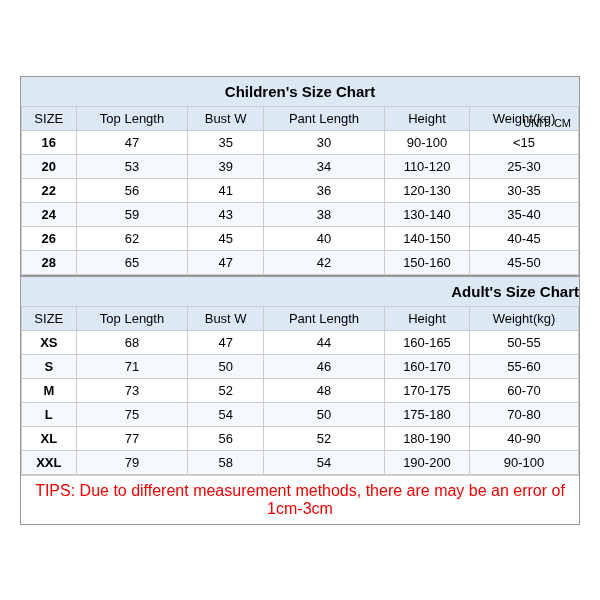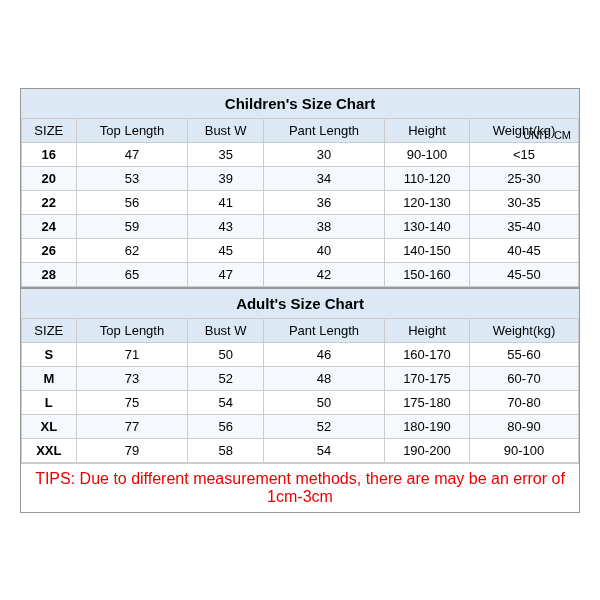--- a/index.html
+++ b/index.html
@@ -65,20 +65,21 @@
     .tips-row {
       background: #fff;
       padding: 6px 8px;
       font-size: 16px;
       color: #e00;
       text-align: center;
       border-top: 1px solid #ccc;
     }
     .adult-section {
       border-top: 2px solid #999;
+      text-align: right;
     }
   </style>
 </head>
 <body>
 
 <div class="chart-container">
 
   <div class="section-title-row">
     <span>Children's Size Chart</span>
     <span class="unit-label">UNIT: CM</span>
@@ -154,20 +155,28 @@
       <tr>
         <th>SIZE</th>
         <th>Top Length</th>
         <th>Bust W</th>
         <th>Pant Length</th>
         <th>Height</th>
         <th>Weight(kg)</th>
       </tr>
     </thead>
     <tbody id="adult-tbody">
+    <tr>
+          <td>XS</td>
+          <td>68</td>
+          <td>47</td>
+          <td>44</td>
+          <td>160-165</td>
+          <td>50-55</td>
+        </tr>
         <tr>
           <td>S</td>
           <td>71</td>
           <td>50</td>
           <td>46</td>
           <td>160-170</td>
           <td>55-60</td>
         </tr>
         <tr>
           <td>M</td>
@@ -184,21 +193,21 @@
           <td>50</td>
           <td>175-180</td>
           <td>70-80</td>
         </tr>
         <tr>
           <td>XL</td>
           <td>77</td>
           <td>56</td>
           <td>52</td>
           <td>180-190</td>
-          <td>80-90</td>
+          <td>40-90</td>
         </tr>
         <tr>
           <td>XXL</td>
           <td>79</td>
           <td>58</td>
           <td>54</td>
           <td>190-200</td>
           <td>90-100</td>
         </tr>
       </tbody>

